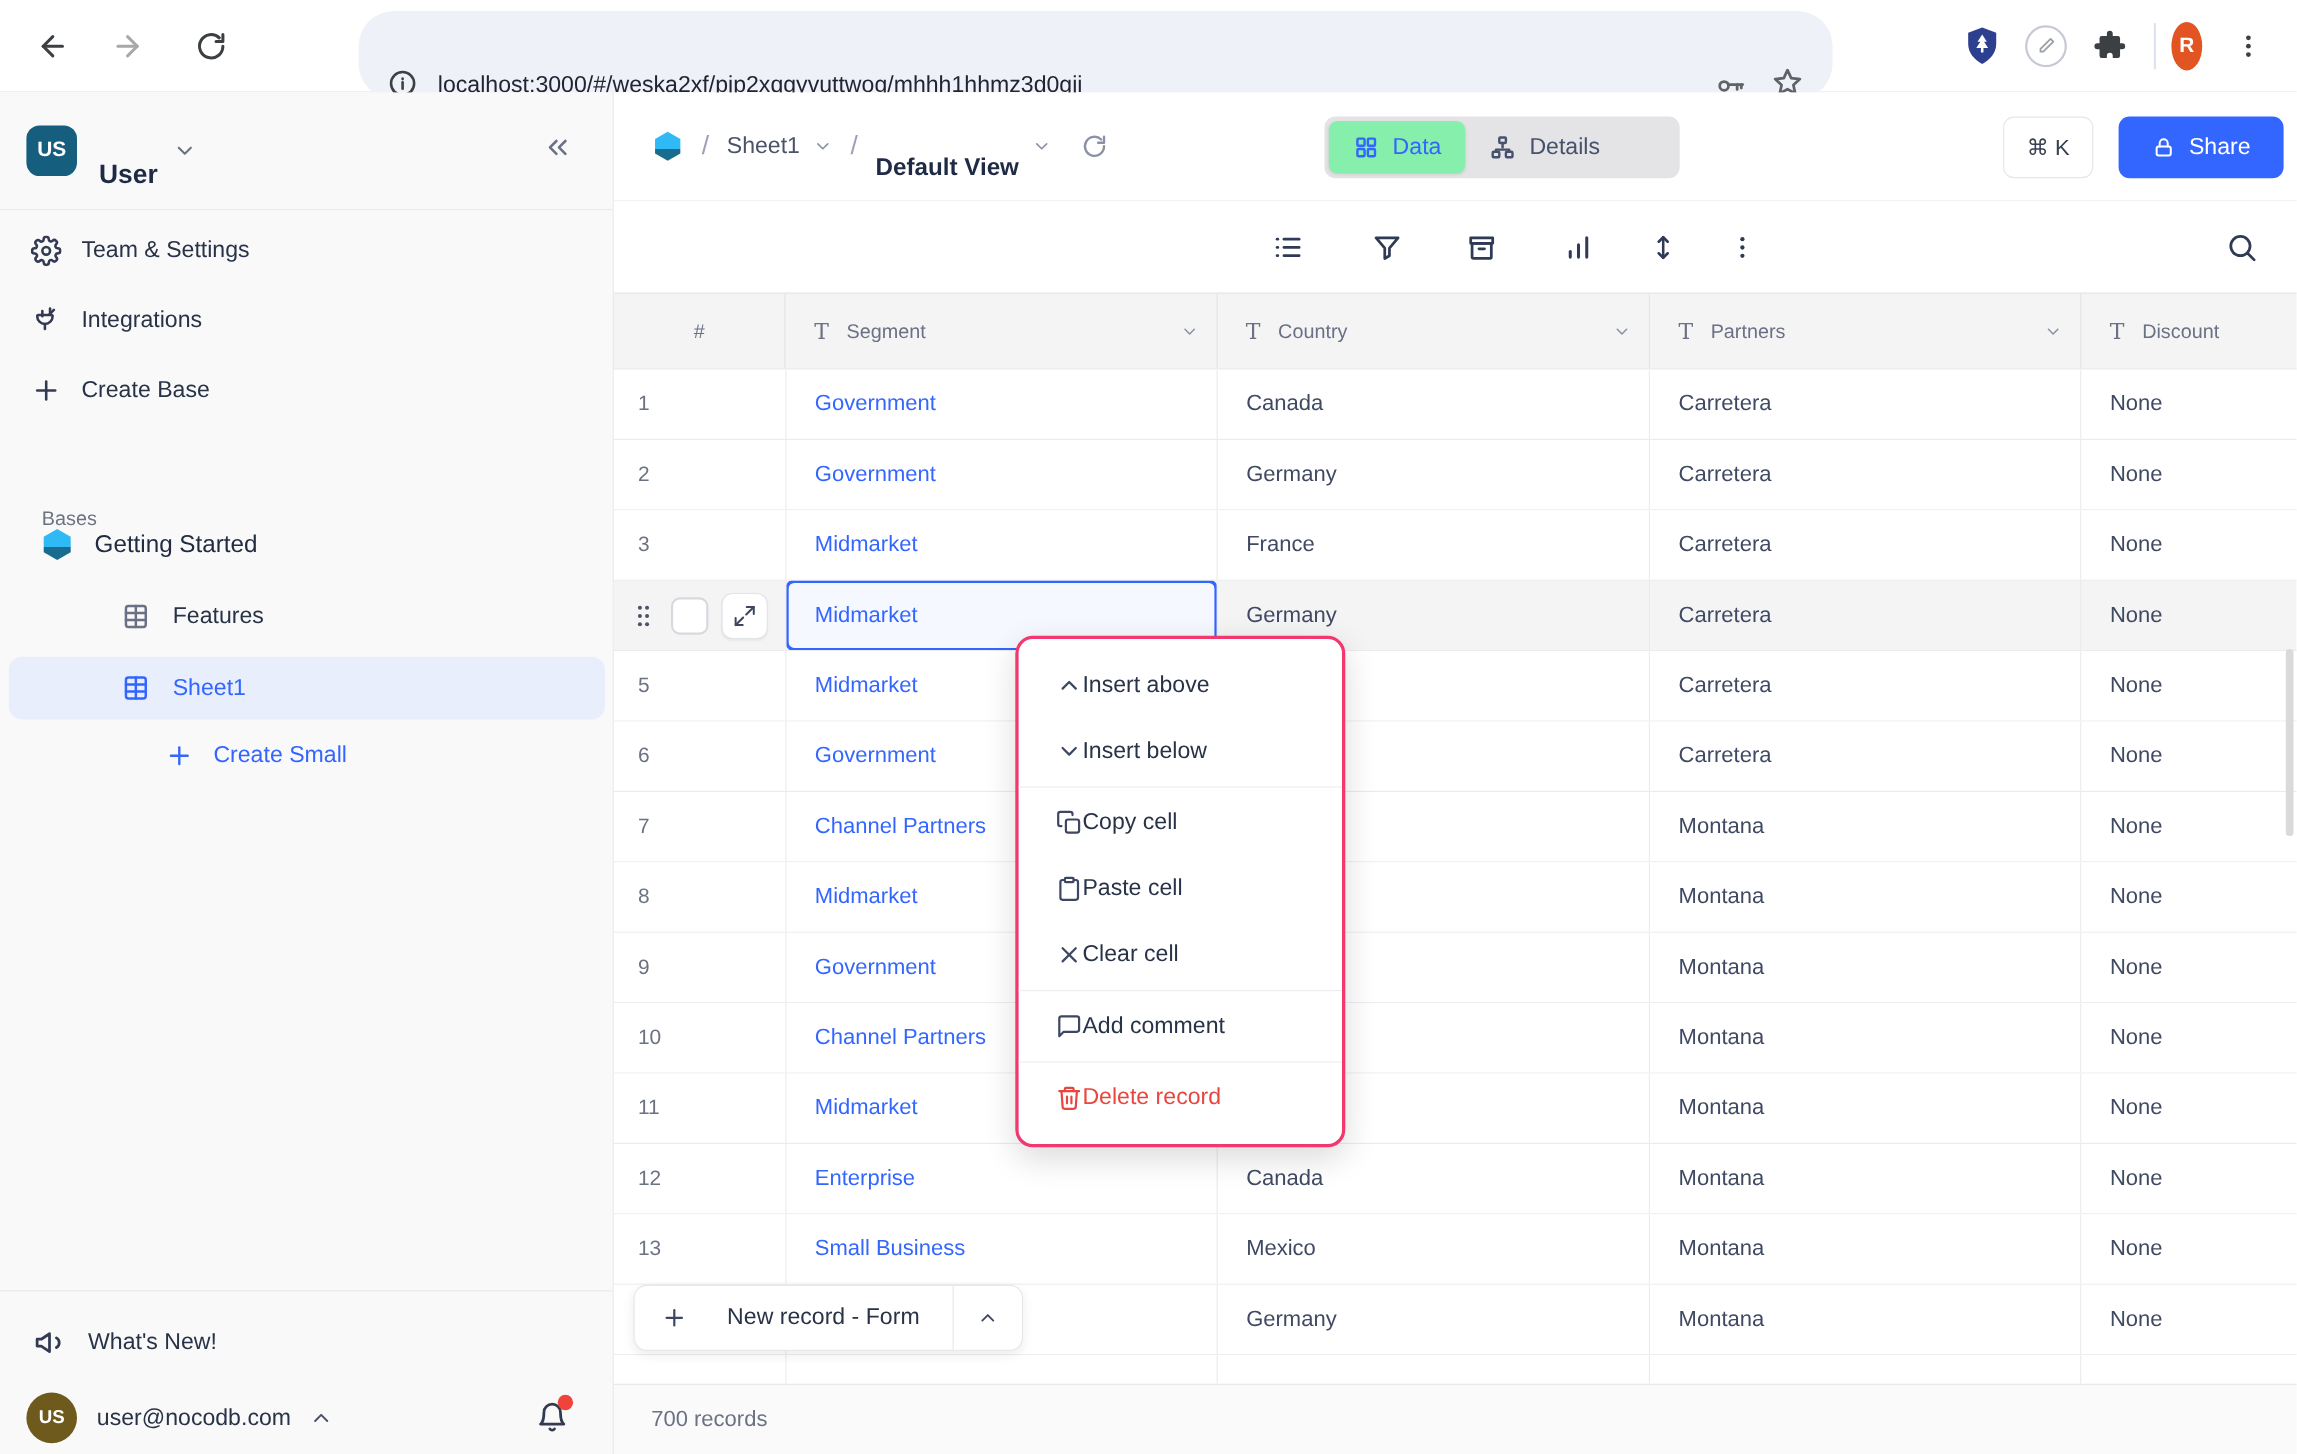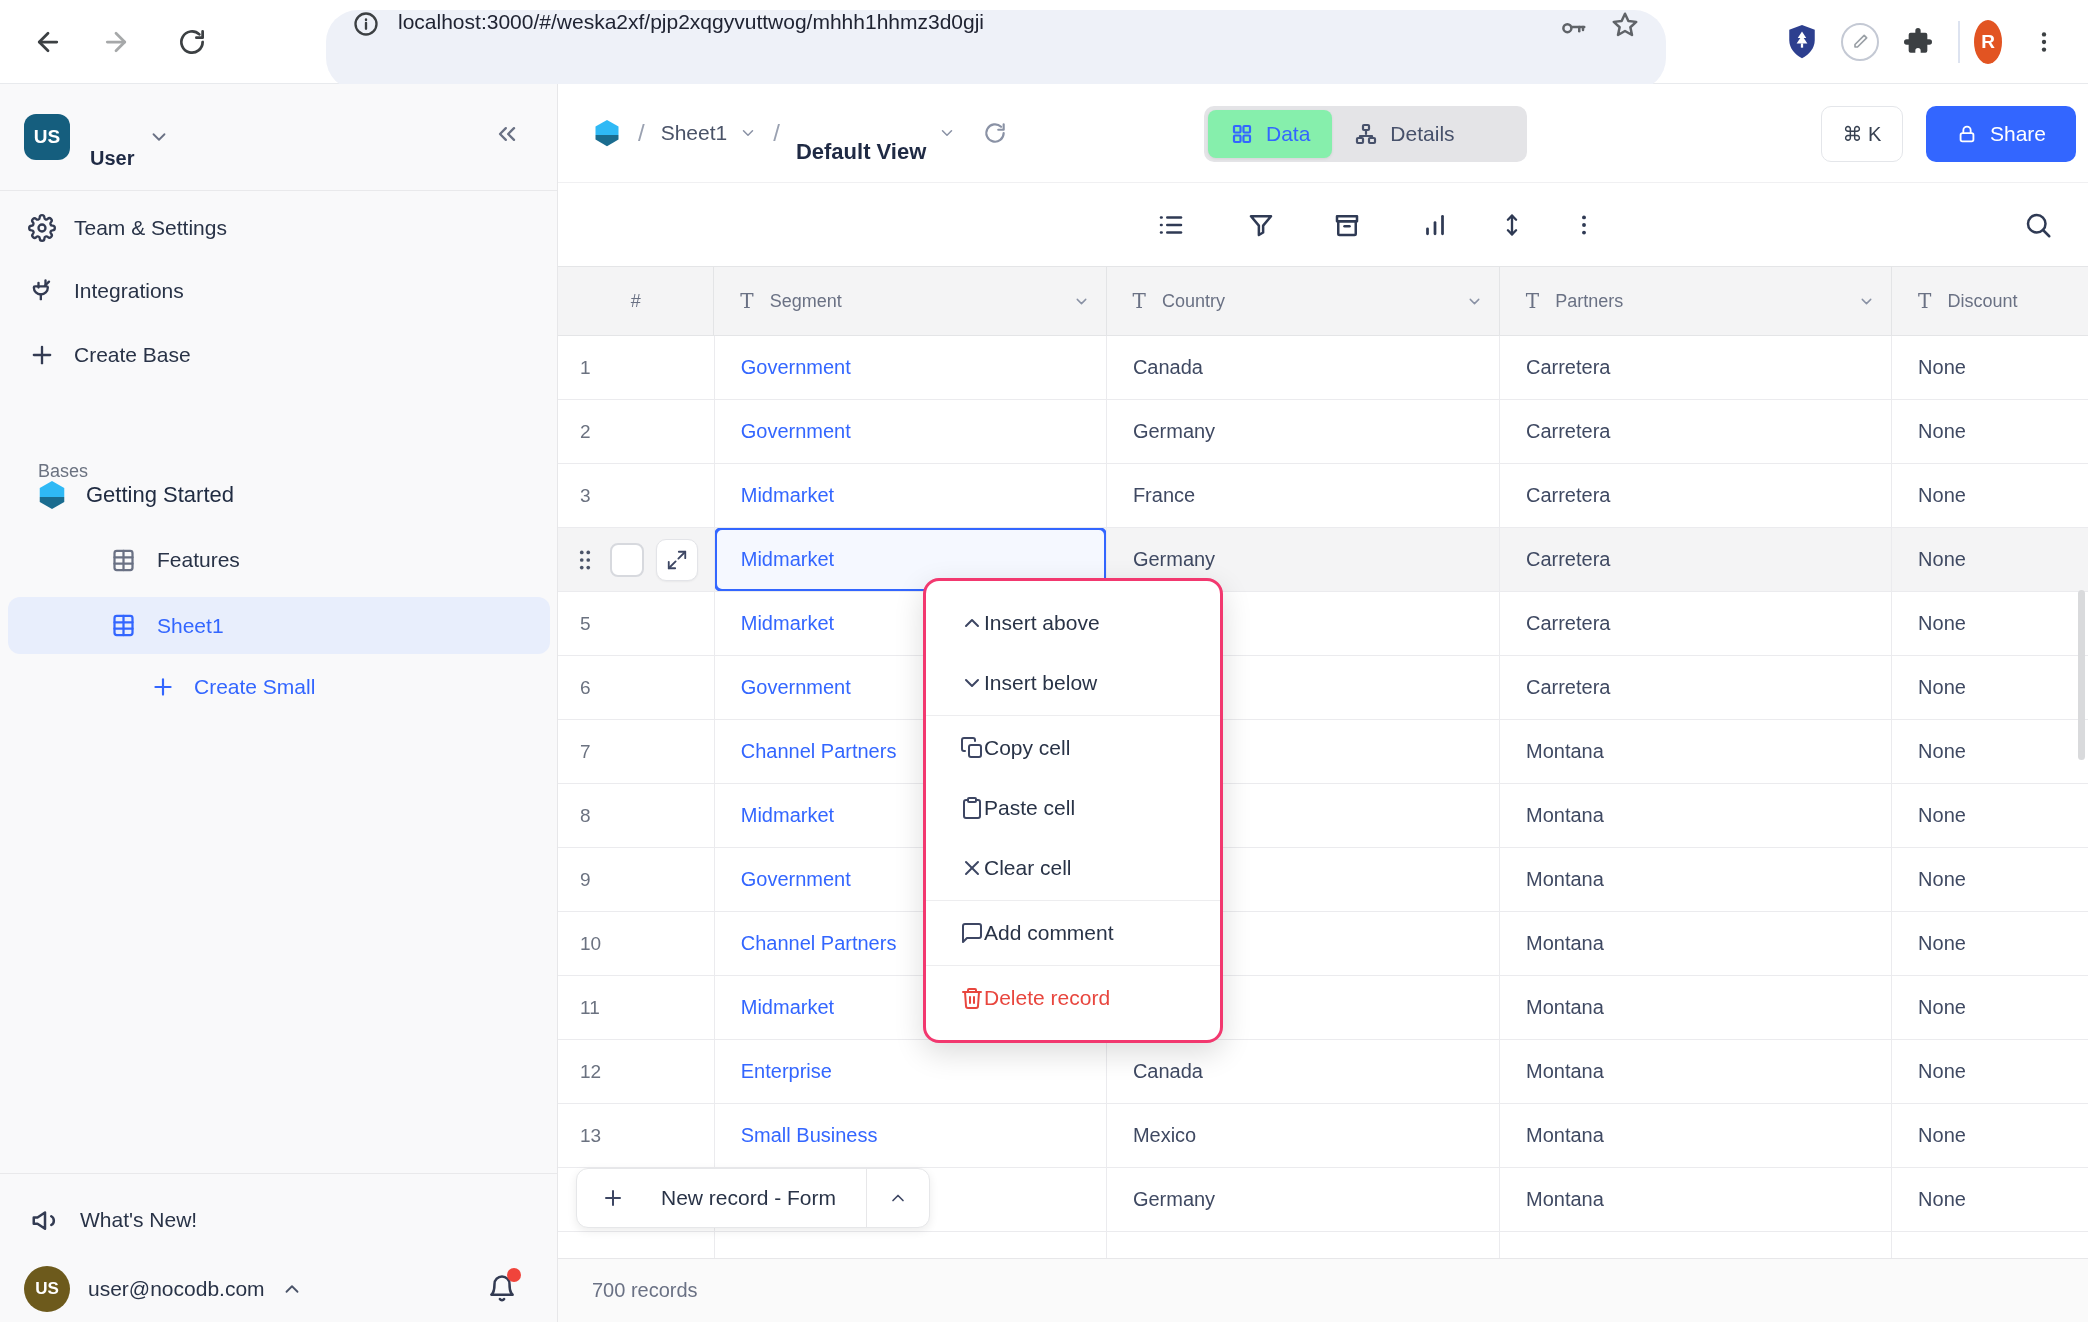--- a/index.html
+++ b/index.html
@@ -8,34 +8,34 @@
   .screen { position:relative; width:2088px; height:1322px; overflow:hidden; background:#fff; }
   svg { display:block; }
   .ic { stroke:#3d4663; stroke-width:2; fill:none; stroke-linecap:round; stroke-linejoin:round; }
 
   
   .browser { position:absolute; left:0; top:0; width:2088px; height:84px; background:#fff; border-bottom:1px solid #e8eaed; display:flex; align-items:center; }
   .nav-btn { width:36px; height:36px; display:flex; align-items:center; justify-content:center; background:none; border:none; }
   .nav-btn.back { margin-left:30px; }
   .nav-btn.fwd { margin-left:32px; opacity:.45; }
   .nav-btn.reload { margin-left:40px; }
-  .url-pill { position:absolute; left:326px; top:10px; width:1340px; height:80px; background:#eef1f8; border-radius:32px; display:flex; align-items:flex-start; padding:0 26px; }
+  .url-pill { position:absolute; left:326px; top:10px; width:1340px; height:80px; background:#eef1f8; border-radius:32px; display:flex; align-items:flex-end; padding:0 26px; }
   .url-text { font-size:21px; color:#202433; margin-left:18px; flex:1; white-space:nowrap; overflow:hidden; }
   .pill-ic { margin-left:22px; }
   .ext-zone { position:absolute; right:0; top:0; height:84px; display:flex; align-items:center; }
   .ext-btn { width:44px; height:44px; display:flex; align-items:center; justify-content:center; background:none; border:none; margin-right:14px; }
   .chrome-divider { width:2px; height:42px; background:#dde3f0; margin:0 14px 0 4px; }
   .avatar-r { width:44px; height:44px; border-radius:50%; background:#e25422; color:#fff; font-size:19px; font-weight:bold; display:flex; align-items:center; justify-content:center; margin-right:16px; }
   .pencil-circle { width:38px; height:38px; border-radius:50%; border:2px solid #c4c9d4; display:flex; align-items:center; justify-content:center; }
 
   
   .sidebar { position:absolute; left:0; top:84px; width:558px; height:1238px; background:#f9f9fa; border-right:1px solid #e7e7e9; }
   .ws-row { position:absolute; left:0; top:0; width:100%; height:106px; display:flex; align-items:center; }
   .ws-badge { width:46px; height:46px; border-radius:12px; background:#155e7e; color:#fff; font-size:19px; font-weight:bold; display:flex; align-items:center; justify-content:center; margin-left:24px; }
-  .ws-name { font-size:20px; font-weight:600; color:#1f2a44; margin-left:20px;margin-top:43px; }
+  .ws-name { font-size:24px; font-weight:600; color:#1f2a44; margin-left:20px;margin-top:43px; }
   .ws-chev { margin-left:14px; }
   .collapse-btn { position:absolute; right:36px; top:36px; background:none; border:none; }
   .sb-divider { position:absolute; left:0; top:106px; width:100%; height:1px; background:#e9e9eb; }
   .sb-item { position:absolute; left:0; width:100%; height:56px; display:flex; align-items:center; font-size:21px; color:#293347; }
   .sb-item .sb-ic { margin-left:28px; margin-right:18px; }
   .sb-label-sec { position:absolute; left:38px; font-size:18px; color:#6b7280;margin-top:44px; }
   .hexlogo { margin-left:36px; margin-right:18px; }
   .base-name { font-size:22px; color:#212c42; font-weight:500; }
   .tbl-row { position:absolute; left:0; width:100%; height:56px; display:flex; align-items:center; font-size:21px; color:#293347; }
   .tbl-row .sb-ic { margin-left:110px; margin-right:20px; }

